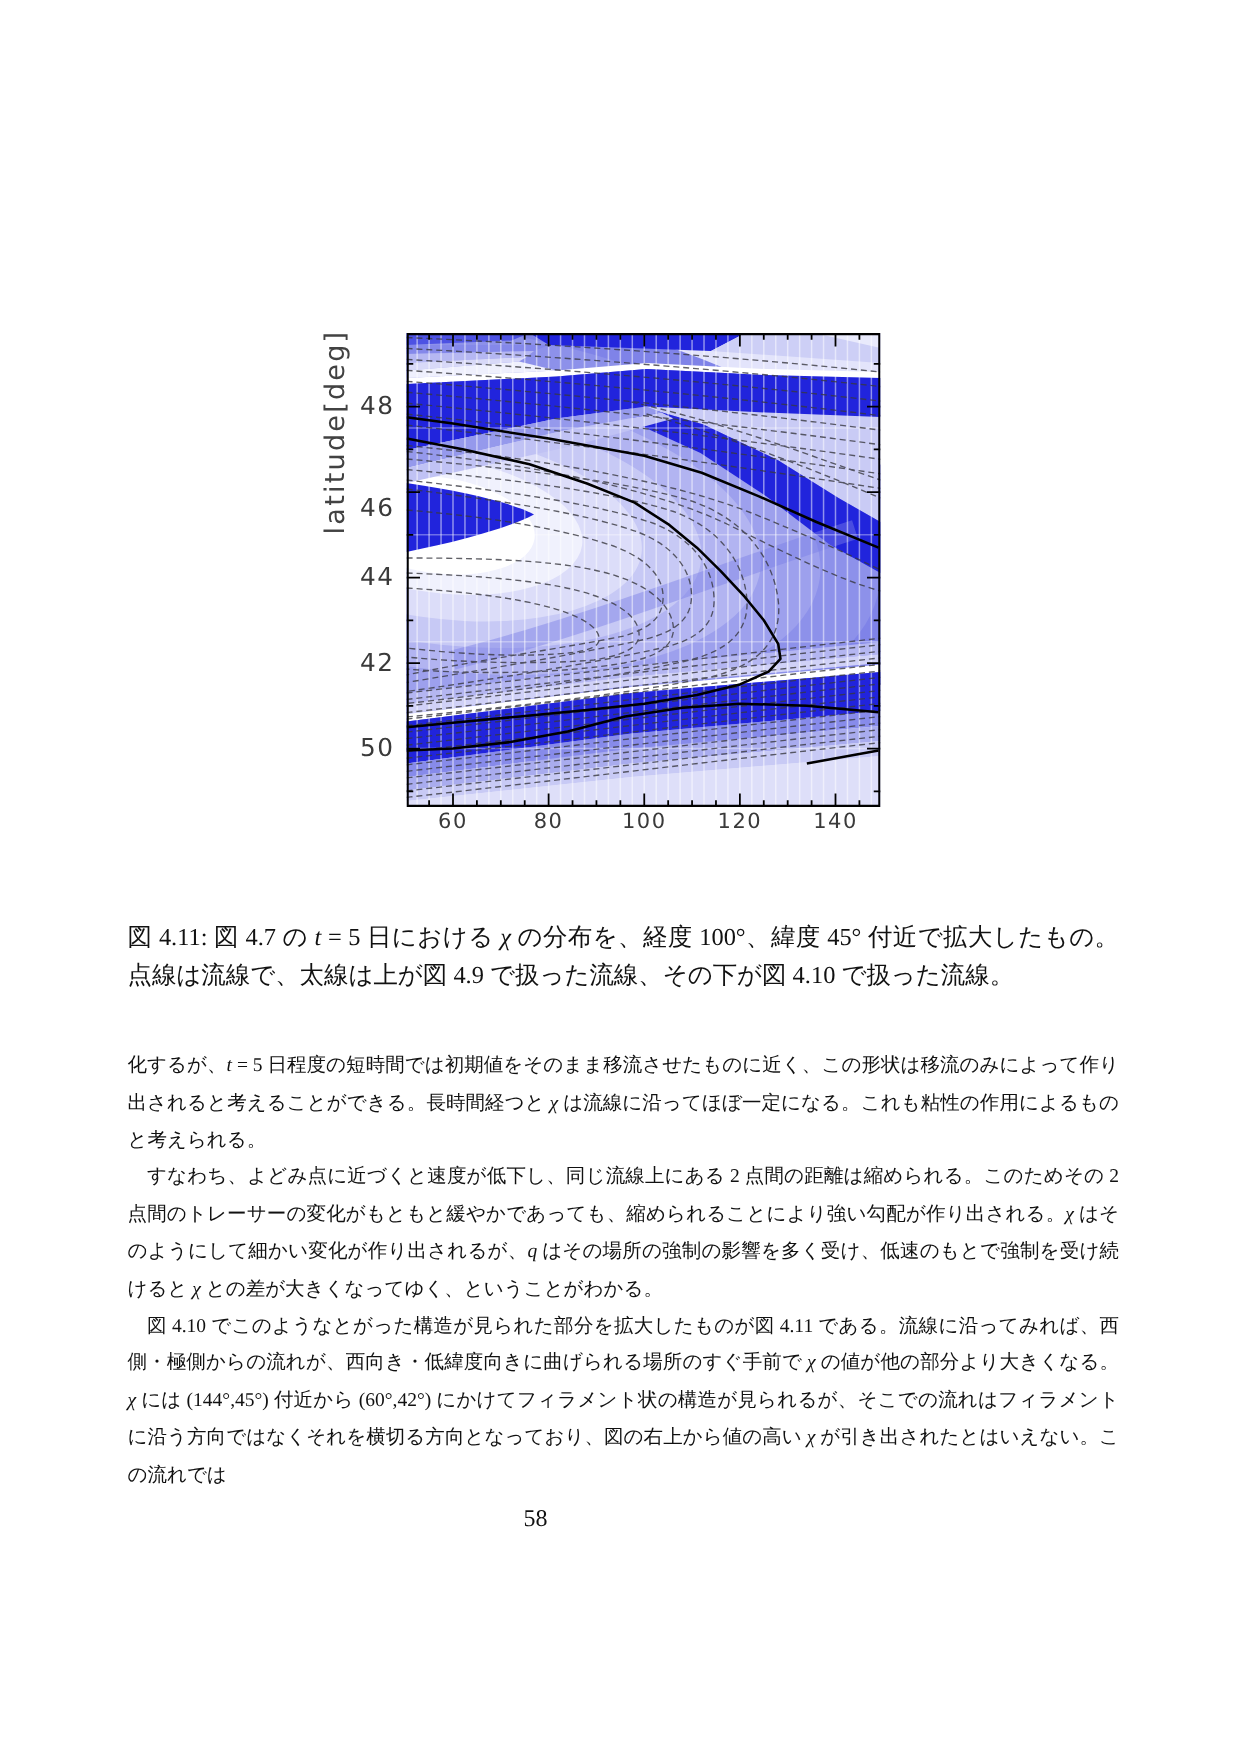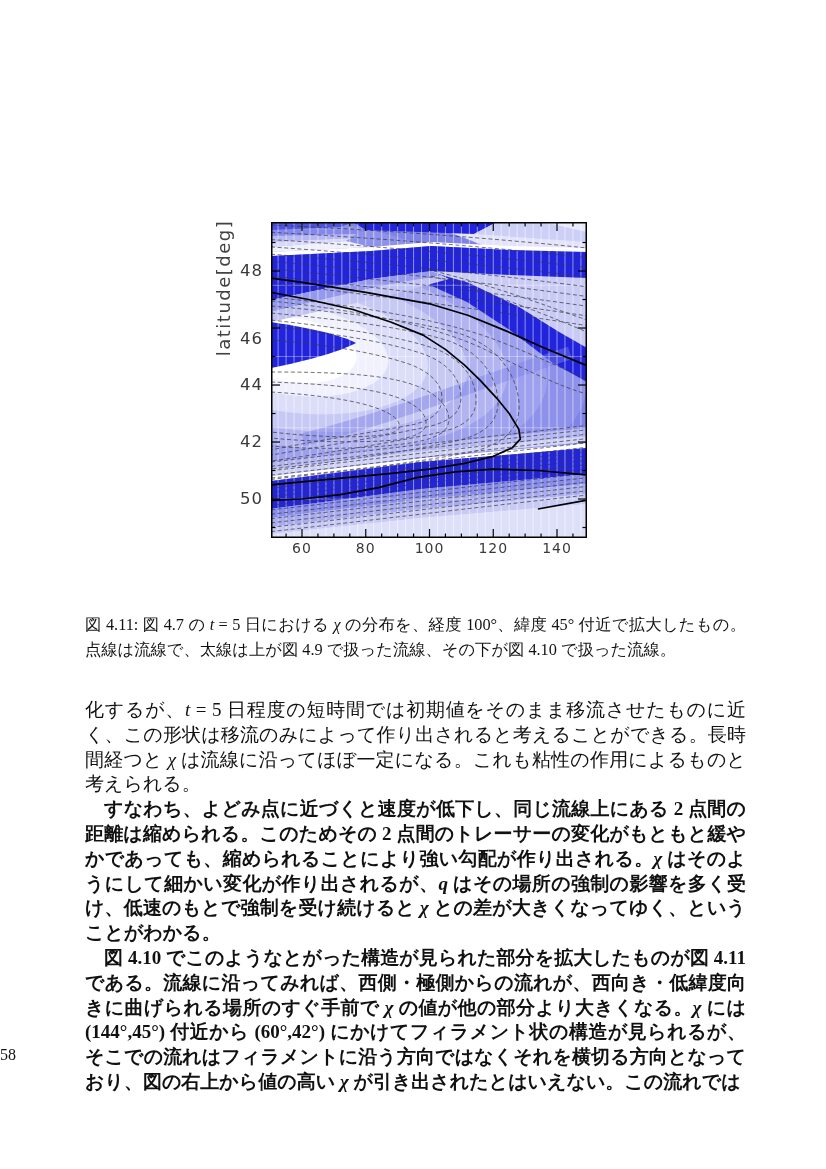--- a/index.html
+++ b/index.html
@@ -14,25 +14,25 @@
   .ytick{position:absolute;left:-56px;width:48px;text-align:right;font-size:16.5px;letter-spacing:1px;}
   .ylabel{position:absolute;left:139px;top:277px;width:170px;height:22px;text-align:center;
           font-family:"DejaVu Sans","Liberation Sans",sans-serif;font-size:18px;letter-spacing:1.5px;
           color:#424242;transform:rotate(-90deg);}
   .xlabel{position:absolute;left:330px;top:562px;width:258px;text-align:right;
           font-family:"DejaVu Sans","Liberation Sans",sans-serif;font-size:18px;letter-spacing:1.5px;
           color:#424242;}
   
   .caption{position:absolute;left:85px;top:612px;width:661px;font-size:16.3px;line-height:25px;
            text-align:justify;}
-  .bodytext{position:absolute;left:85px;top:698px;width:661px;font-size:19px;line-height:24.8px;
+  .bodytext{position:absolute;left:85px;top:698px;width:661px;font-size:13px;line-height:24.8px;
             text-align:justify;}
   .bodytext p{margin:0;}
-  .bodytext p.ind{text-indent:1em;font-weight:bold;}
-  .pagenum{position:absolute;left:0;top:1046px;width:714px;text-align:left;font-size:16px;}
+  .bodytext p.ind{text-indent:1em;}
+  .pagenum{position:absolute;left:0;top:1004px;width:714px;text-align:center;font-size:16px;}
   i{font-style:italic;}
 </style>
 </head>
 <body>
 
 <div class="page">
 
   <div class="plot-wrap">
     <svg id="plot-svg" width="316" height="316" viewBox="0 0 316 316">
 

